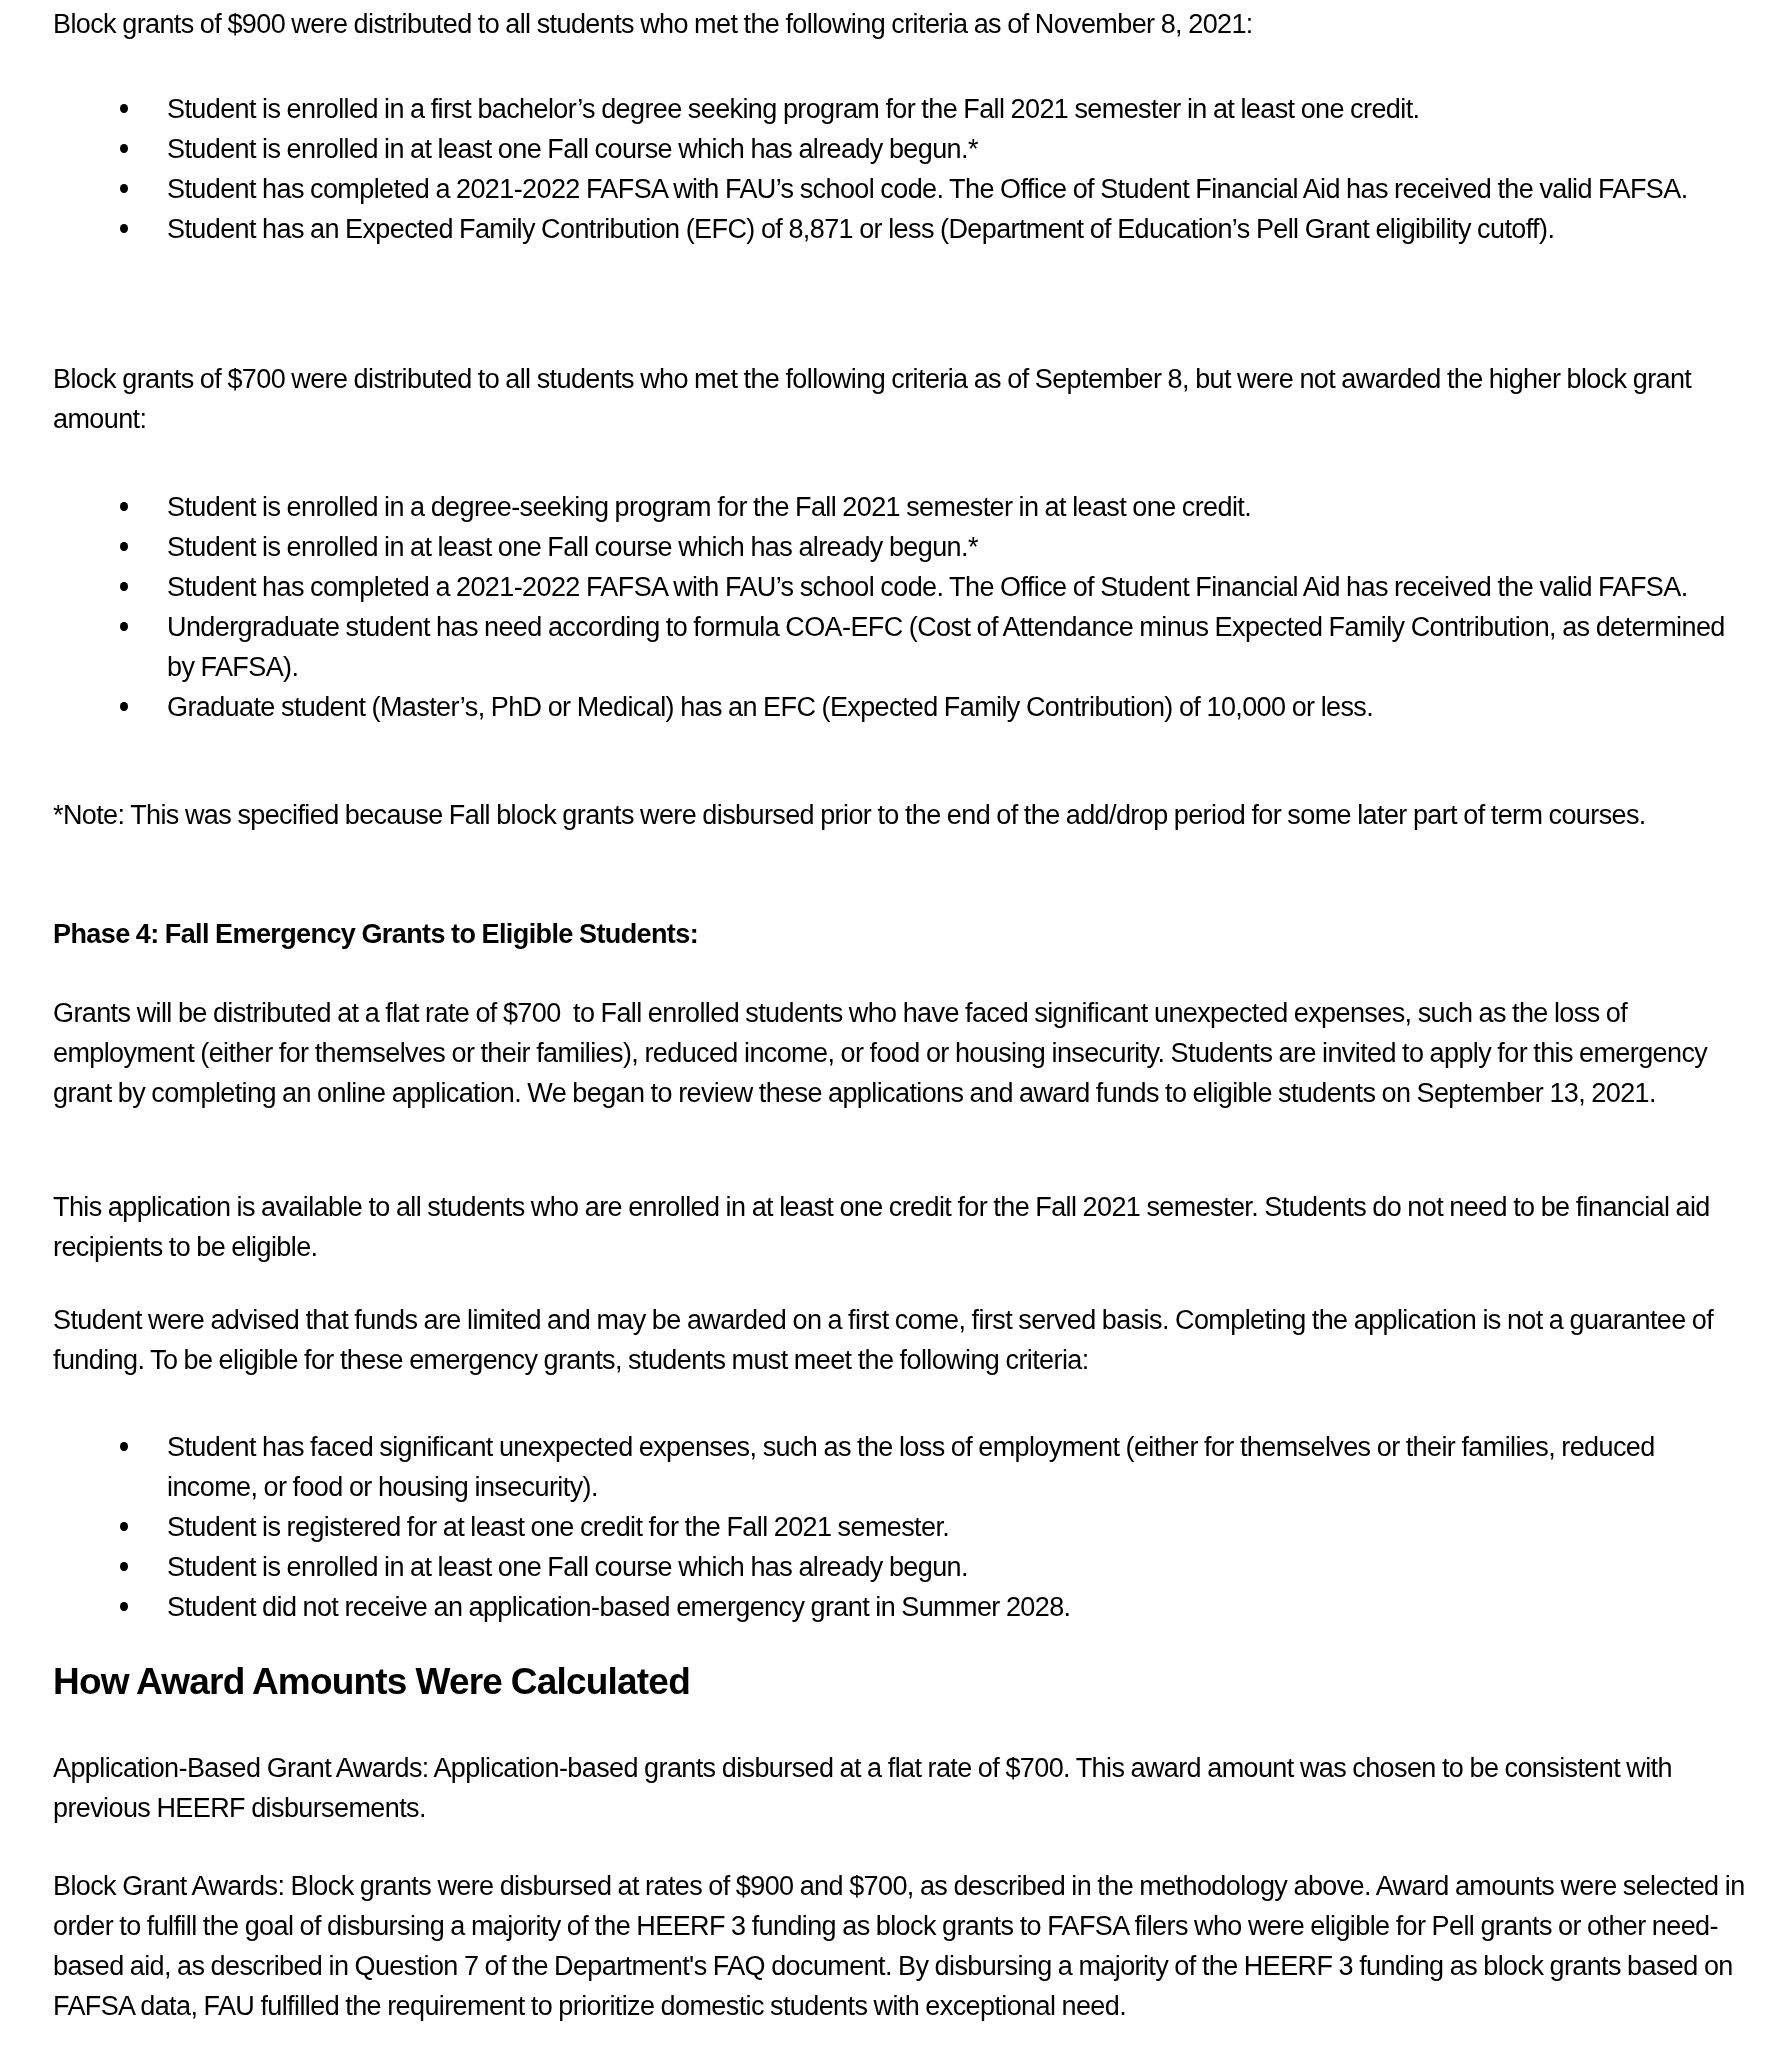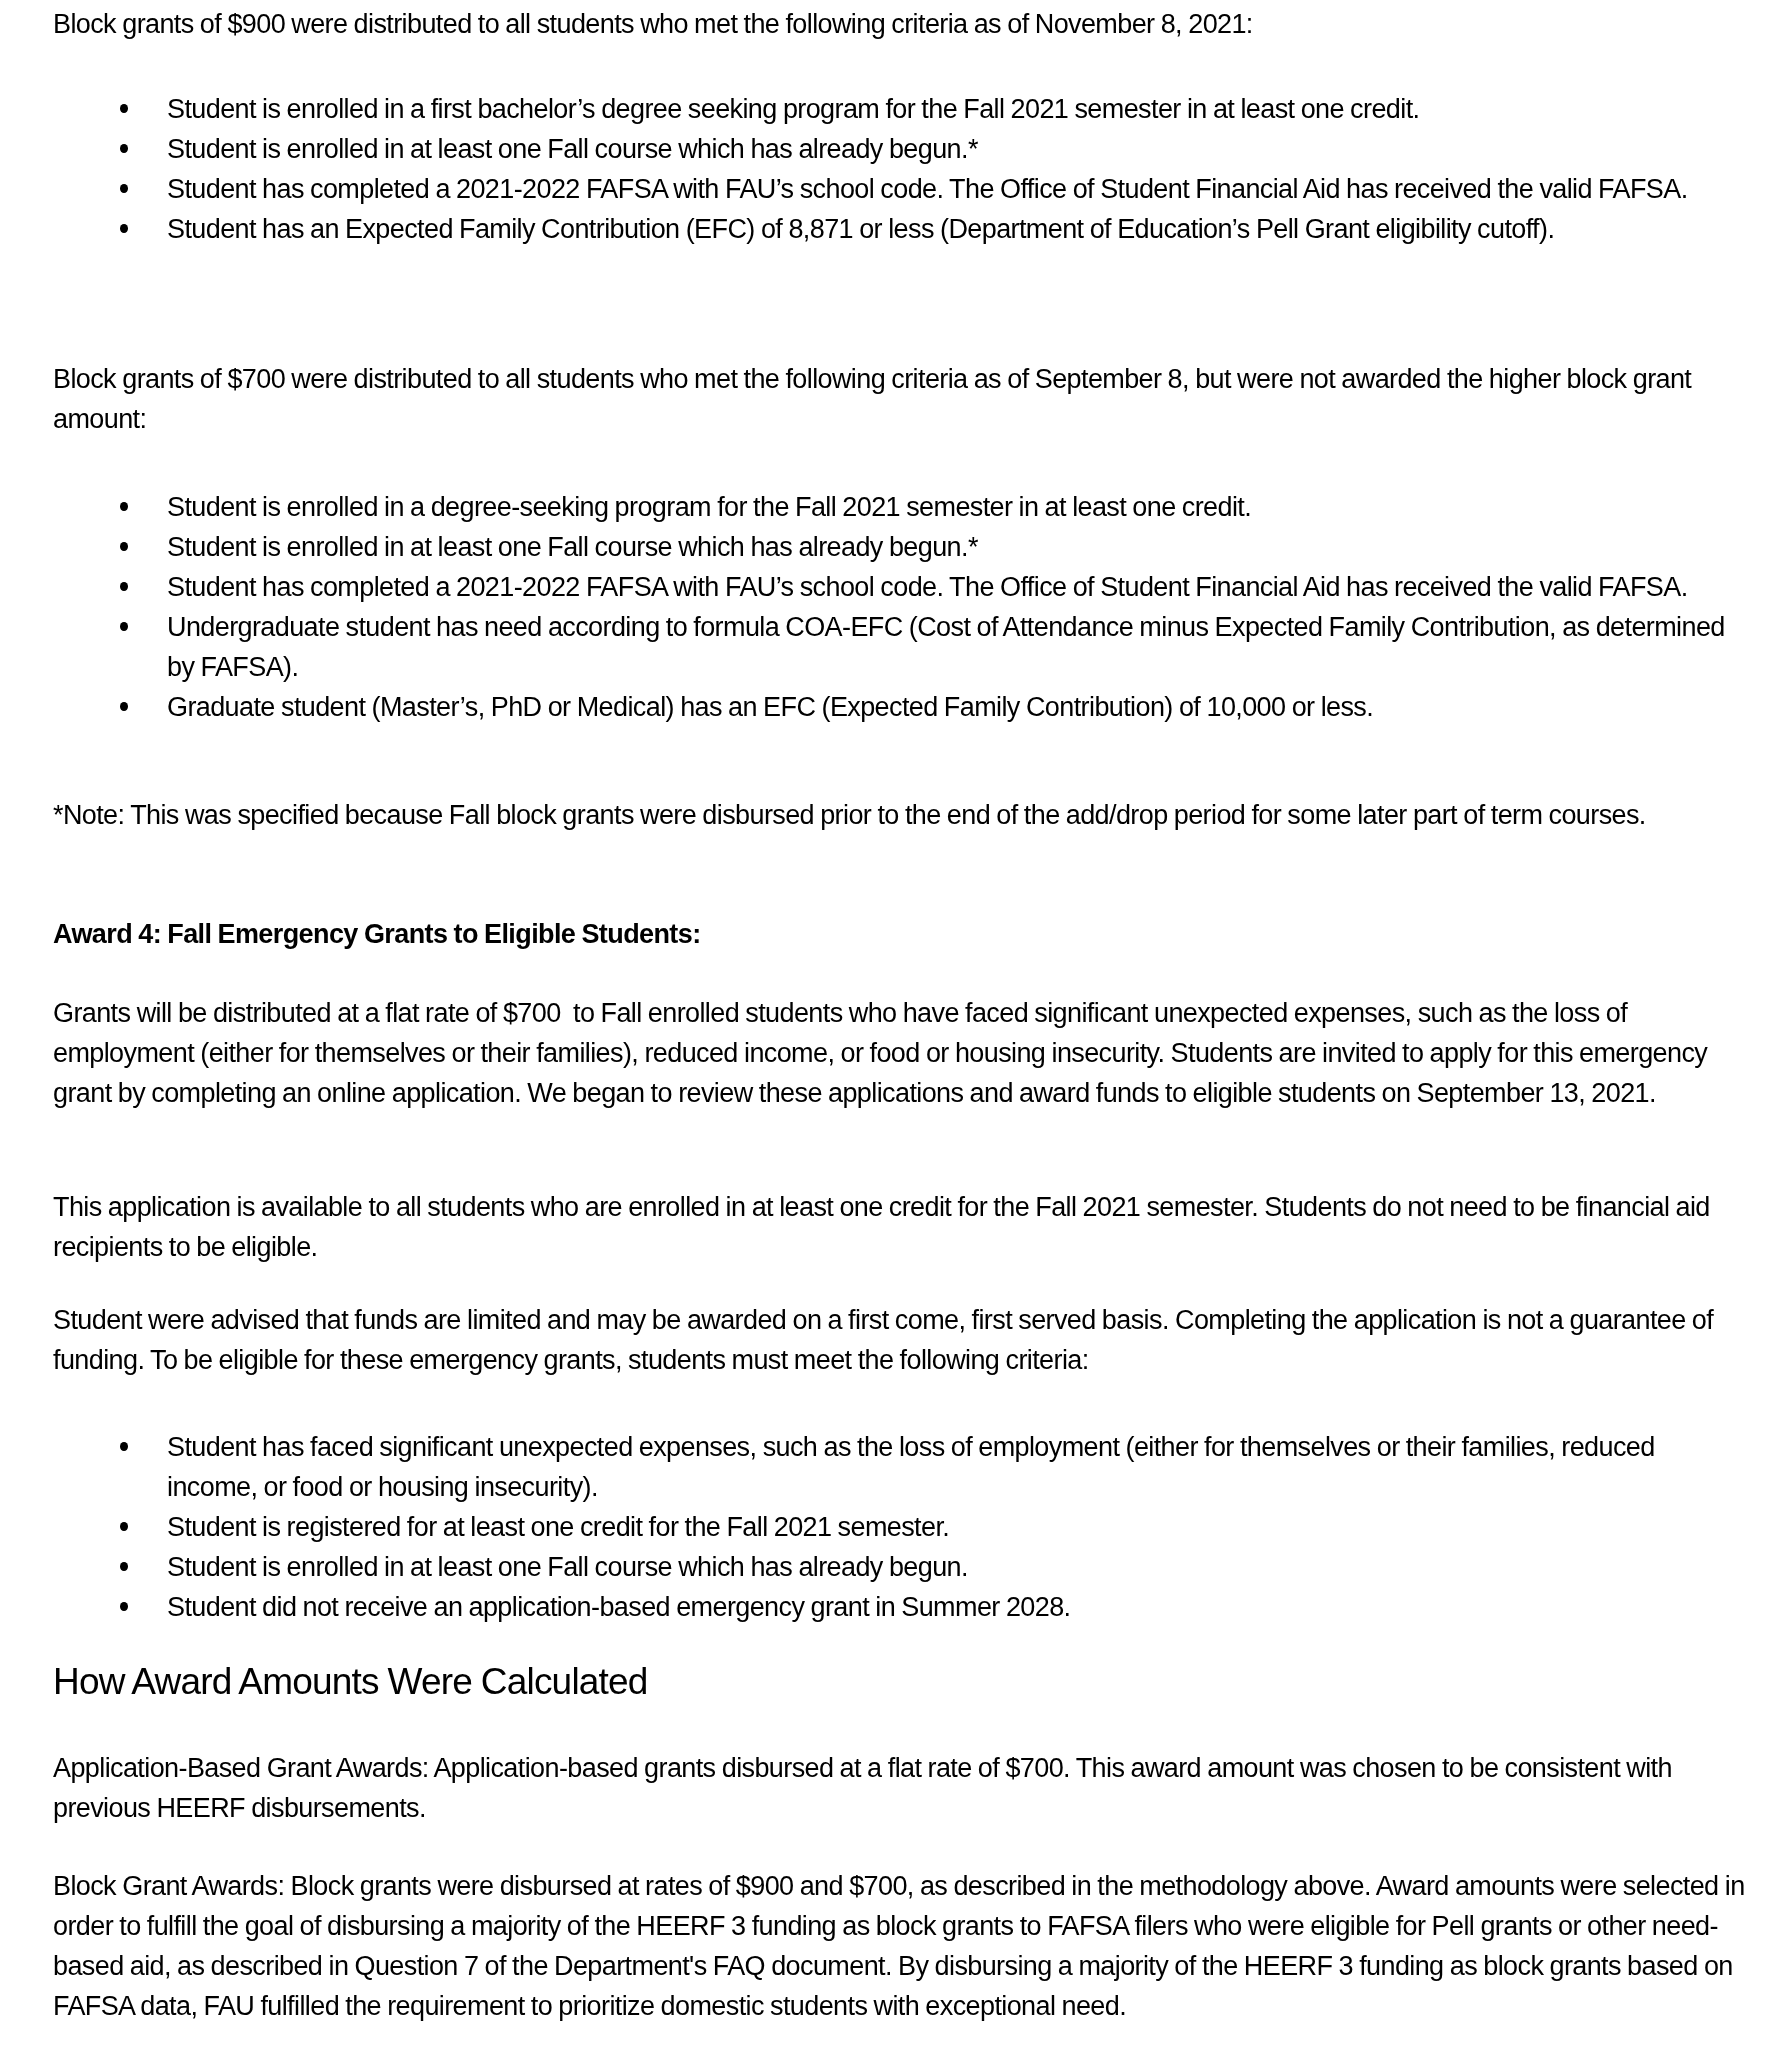--- a/index.html
+++ b/index.html
@@ -9,21 +9,21 @@
   }
   .blk { position: absolute; left: 53px; width: 1696px; font-size: 27px; line-height: 40px; letter-spacing: -0.6px; word-spacing: -0.7px; }
   .blk p { margin: 0; }
   ul.bl { list-style: none; margin: 8px; padding: 0; }
   ul.bl li { position: relative; padding-left: 106px; }
   ul.bl li .dot {
     position: absolute; left: 59px; top: 15.4px; width: 7.7px; height: 9px;
     border-radius: 50%; background: #000000;
   }
   .bold { font-weight: bold; }
-  .h2 { font-size: 37px; font-weight: normal; line-height: 45px; letter-spacing: -0.8px; }
+  .h2 { font-size: 37px; font-weight: bold; line-height: 45px; letter-spacing: -0.8px; }
   .pre { white-space: pre-wrap; }
 </style>
 </head>
 <body>
 
 <div class="blk" style="top:4.2px">
   <p>Block grants of $900 were distributed to all students who met the following criteria as of November 8, 2021:</p>
 </div>
 
 <div class="blk" style="top:81px">
@@ -47,21 +47,21 @@
     <li><span class="dot"></span><span>Undergraduate student has need according to formula COA-EFC (Cost of Attendance minus Expected Family Contribution, as determined by FAFSA).</span></li>
     <li><span class="dot"></span><span>Graduate student (Master’s, PhD or Medical) has an EFC (Expected Family Contribution) of 10,000 or less.</span></li>
   </ul>
 </div>
 
 <div class="blk" style="top:795px">
   <p>*Note: This was specified because Fall block grants were disbursed prior to the end of the add/drop period for some later part of term courses.</p>
 </div>
 
 <div class="blk" style="top:914px">
-  <p class="bold">Award 4: Fall Emergency Grants to Eligible Students:</p>
+  <p class="bold">Phase 4: Fall Emergency Grants to Eligible Students:</p>
 </div>
 
 <div class="blk" style="top:993px">
   <p class="pre">Grants will be distributed at a flat rate of $700  to Fall enrolled students who have faced significant unexpected expenses, such as the loss of employment (either for themselves or their families), reduced income, or food or housing insecurity. Students are invited to apply for this emergency grant by completing an online application. We began to review these applications and award funds to eligible students on September 13, 2021.</p>
 </div>
 
 <div class="blk" style="top:1187px">
   <p>This application is available to all students who are enrolled in at least one credit for the Fall 2021 semester. Students do not need to be financial aid recipients to be eligible.</p>
 </div>
 

